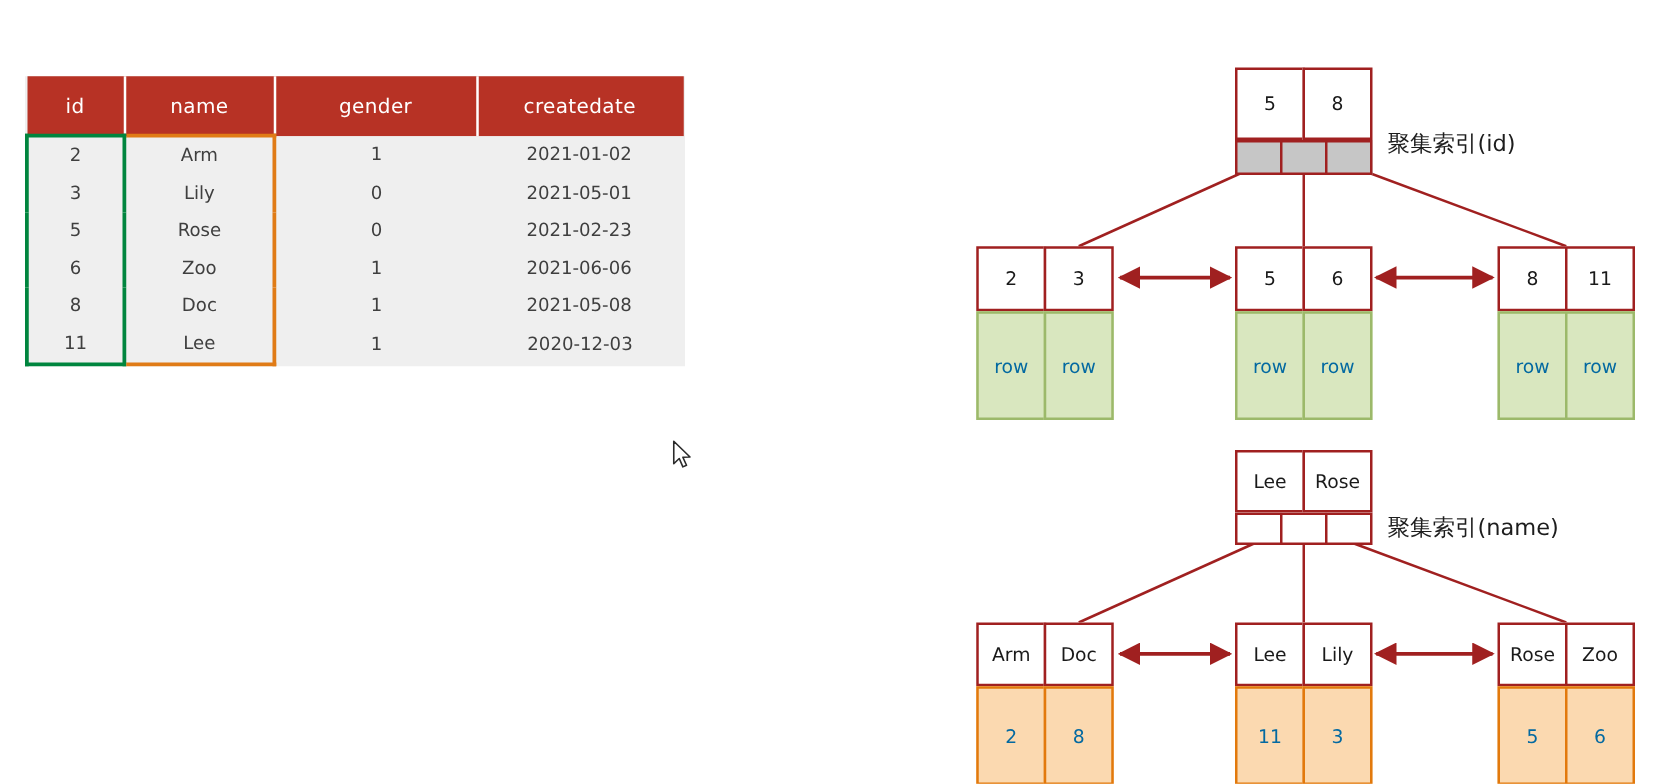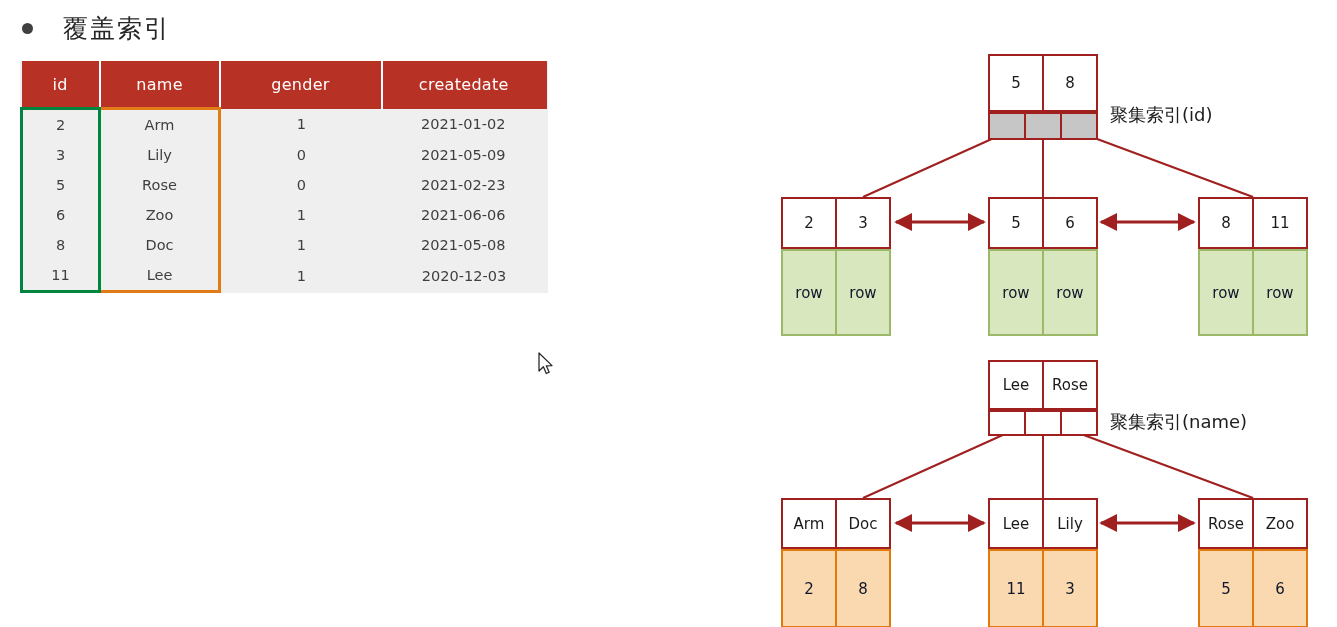--- a/index.html
+++ b/index.html
@@ -130,21 +130,21 @@
   .ptr-cell.filled { background: #c6c6c6; }
   .ptr-cell.empty  { background: #ffffff; }
 
   .val-row { display: flex; }
   .val-cell {
     margin-right: -2px;
     display: flex;
     align-items: center;
     justify-content: center;
     font-size: 15px;
-    color: #0f172a;
+    color: #0369a1;
     box-sizing: border-box;
   }
   .val-cell.green  { background: #d9e7bf; border: 2px solid #9cb96a; }
   .val-cell.orange { background: #fbd9b0; border: 2px solid #e2790c; }
 
   .tree-label {
     position: absolute;
     font-size: 18px;
     color: #1d1d1d;
     white-space: nowrap;
@@ -156,24 +156,20 @@
     position: absolute;
     left: 538px; top: 352px;
     width: 16px; height: 24px;
   }
 </style>
 </head>
 <body>
 
 <div id="left-pane">
 
-  <div id="bullet-heading">
-    <span id="bullet-dot"></span>
-    <span id="heading-text">覆盖索引</span>
-  </div>
 
   <table id="data-table">
     <colgroup>
       <col class="col-id">
         <col class="col-name">
         <col class="col-gender">
         <col class="col-date">
     </colgroup>
     <thead>
       <tr>
@@ -187,21 +183,21 @@
       <tr class="first-body">
         <td class="cell-id">2</td>
         <td class="cell-name">Arm</td>
         <td>1</td>
         <td>2021-01-02</td>
       </tr>
       <tr>
         <td class="cell-id">3</td>
         <td class="cell-name">Lily</td>
         <td>0</td>
-        <td>2021-05-09</td>
+        <td>2021-05-01</td>
       </tr>
       <tr>
         <td class="cell-id">5</td>
         <td class="cell-name">Rose</td>
         <td>0</td>
         <td>2021-02-23</td>
       </tr>
       <tr>
         <td class="cell-id">6</td>
         <td class="cell-name">Zoo</td>

